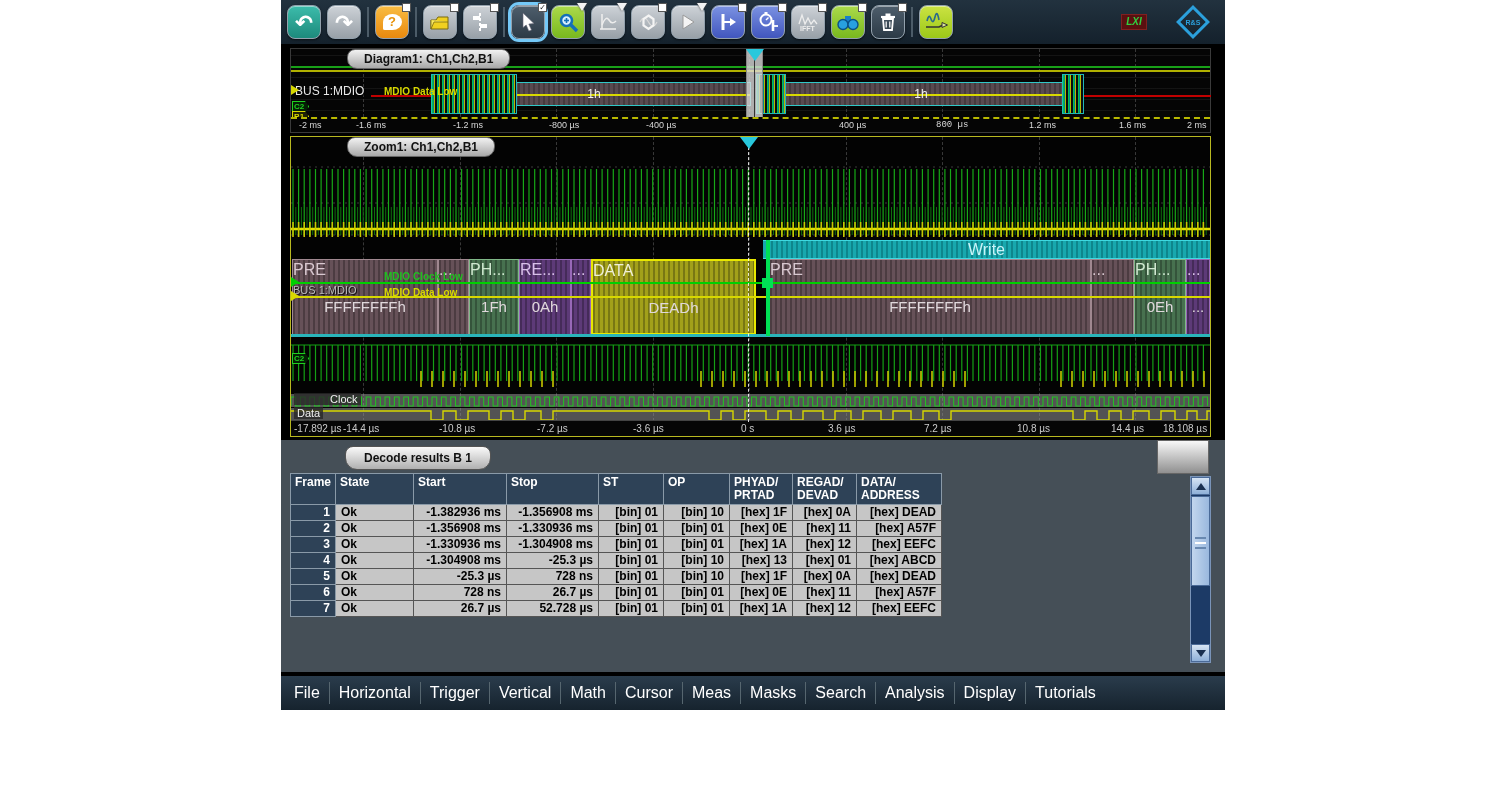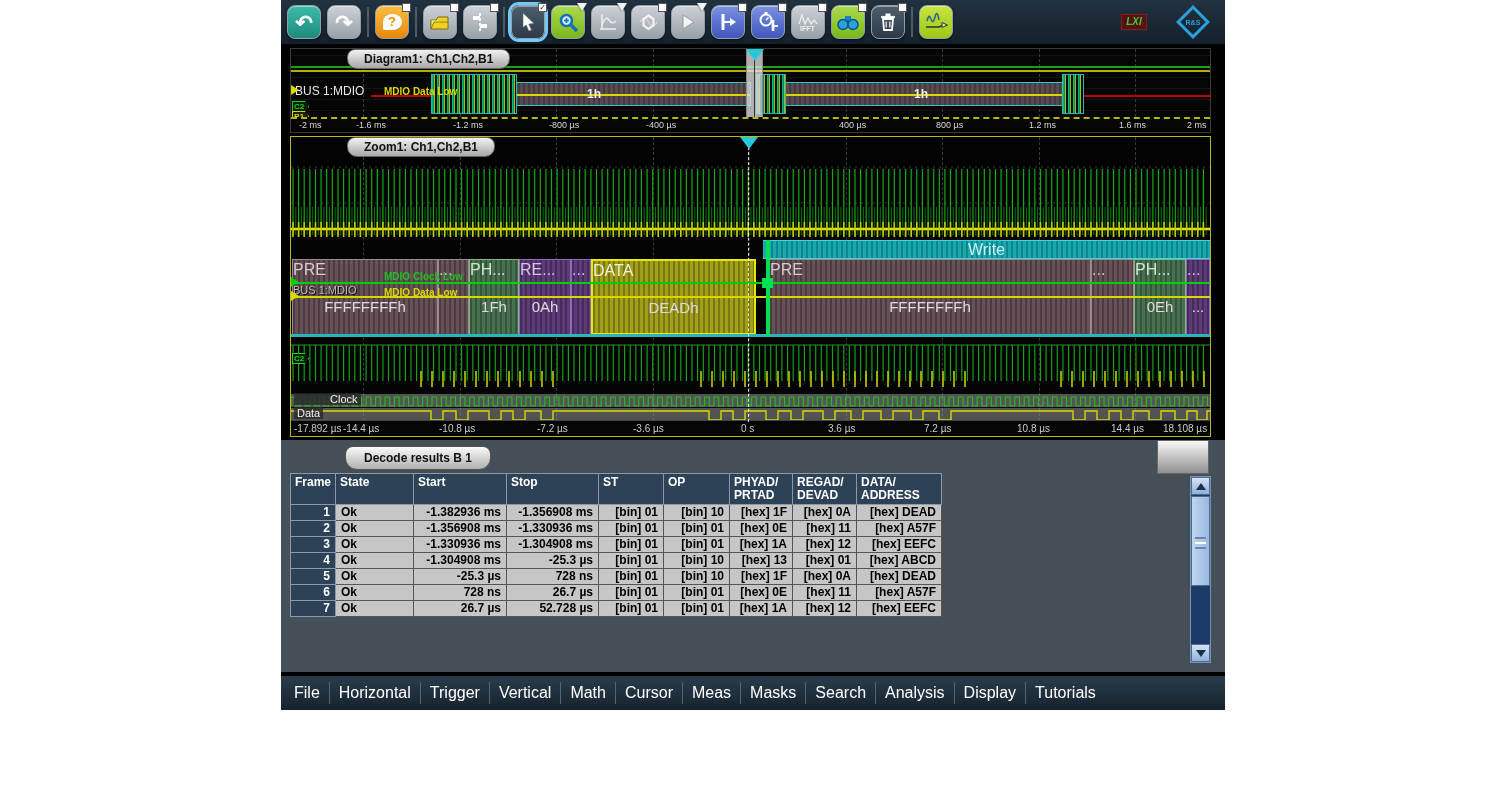--- a/index.html
+++ b/index.html
@@ -36,21 +36,21 @@
   .vgrid { position:absolute; top:0; bottom:0; width:0; border-left:1px dashed #383838; z-index:1; }
 
   
   .d-line { position:absolute; left:0; width:100%; height:2px; z-index:2; }
   .bus-label { position:absolute; font-size:12px; color:#e8e8e8; z-index:6; text-shadow:1px 1px 1px #000; }
   .sig-label-y { position:absolute; font-size:10px; font-weight:bold; color:#d8d800; z-index:6; }
   .sig-label-g { position:absolute; font-size:10px; font-weight:bold; color:#20c020; z-index:6; }
   .bus-bar { position:absolute; height:24px; background:#584a50; border:1px solid #30c8c8; z-index:3; display:flex; align-items:center; justify-content:center;
     background-image:repeating-linear-gradient(90deg, rgba(0,0,0,.22) 0 2px, transparent 2px 5px); }
   .bus-bar .midline { position:absolute; left:0; right:0; top:11px; height:1.5px; background:#d8d800; }
-  .bus-bar span { color:#f0f0f0; font-size:12px; font-weight:bold; z-index:2; }
+  .bus-bar span { color:#f0f0f0; font-size:12px; font-weight:normal; z-index:2; }
   .burst { position:absolute; height:40px; background:repeating-linear-gradient(90deg,#00c050 0 1px,#008888 1px 2px,#b8b800 2px 3px,#0a0a0a 3px 5px); border:1px solid #20b8b8; z-index:4; }
   .zoom-indicator { position:absolute; top:0; height:83px; width:17px; background:rgba(222,222,222,.78); border:1px solid #888; z-index:5; }
   .zoom-indicator::after { content:''; position:absolute; left:7px; top:0; bottom:0; width:1px; background:#333; }
   .tri-down { position:absolute; width:0; height:0; border-left:9px solid transparent; border-right:9px solid transparent; border-top:12px solid #28c8dc; z-index:25; }
   .hex-tag { position:absolute; font-size:8px; font-weight:bold; padding:0 4px 0 1px; z-index:7; line-height:9px;
     clip-path:polygon(0 0, 75% 0, 100% 50%, 75% 100%, 0 100%); }
   .hex-c2 { color:#20d020; border:1px solid #20d020; background:#042004; }
   .hex-b1 { color:#d8d800; border:1px solid #d8d800; background:#202004; }
   .taxis { position:absolute; left:0; right:0; bottom:0; height:15px; z-index:8; border-top:2px dashed #b8b800; background:#050505; }
   .taxis .tick { position:absolute; top:1px; font-size:9px; color:#d8d8d8; white-space:nowrap; }
@@ -266,21 +266,21 @@
     <div class="hex-tag hex-c2" style="left:1px; top:52px;">C2</div>
     <div class="hex-tag hex-b1" style="left:1px; top:62px;">B1</div>
     <div class="taxis">
         <div id="d1-ticks">
           <span class="tick" style="left: 8px;">-2 ms</span>
           <span class="tick" style="left: 65px;">-1.6 ms</span>
           <span class="tick" style="left: 162px;">-1.2 ms</span>
           <span class="tick" style="left: 258px;">-800 µs</span>
           <span class="tick" style="left: 355px;">-400 µs</span>
           <span class="tick" style="left: 548px;">400 µs</span>
-          <span class="tick" style="left: 645px;">800 µs</span>
+          <span class="tick" style="left: 645px; font-family: Liberation Mono, monospace;">800 µs</span>
           <span class="tick" style="left: 738px;">1.2 ms</span>
           <span class="tick" style="left: 828px;">1.6 ms</span>
           <span class="tick" style="left: 896px;">2 ms</span>
         </div>
       </div>
   </div>
 
   <div class="zoomwin">
     <div class="panel-tab" style="left:56px;">Zoom1: Ch1,Ch2,B1</div>
     <div class="vgrid" style="left: 844px;"></div>

